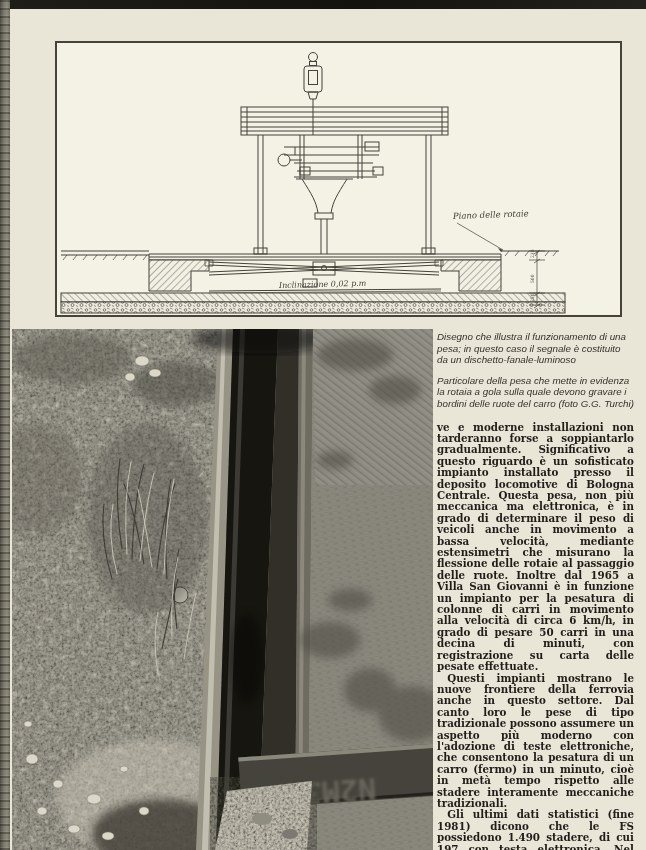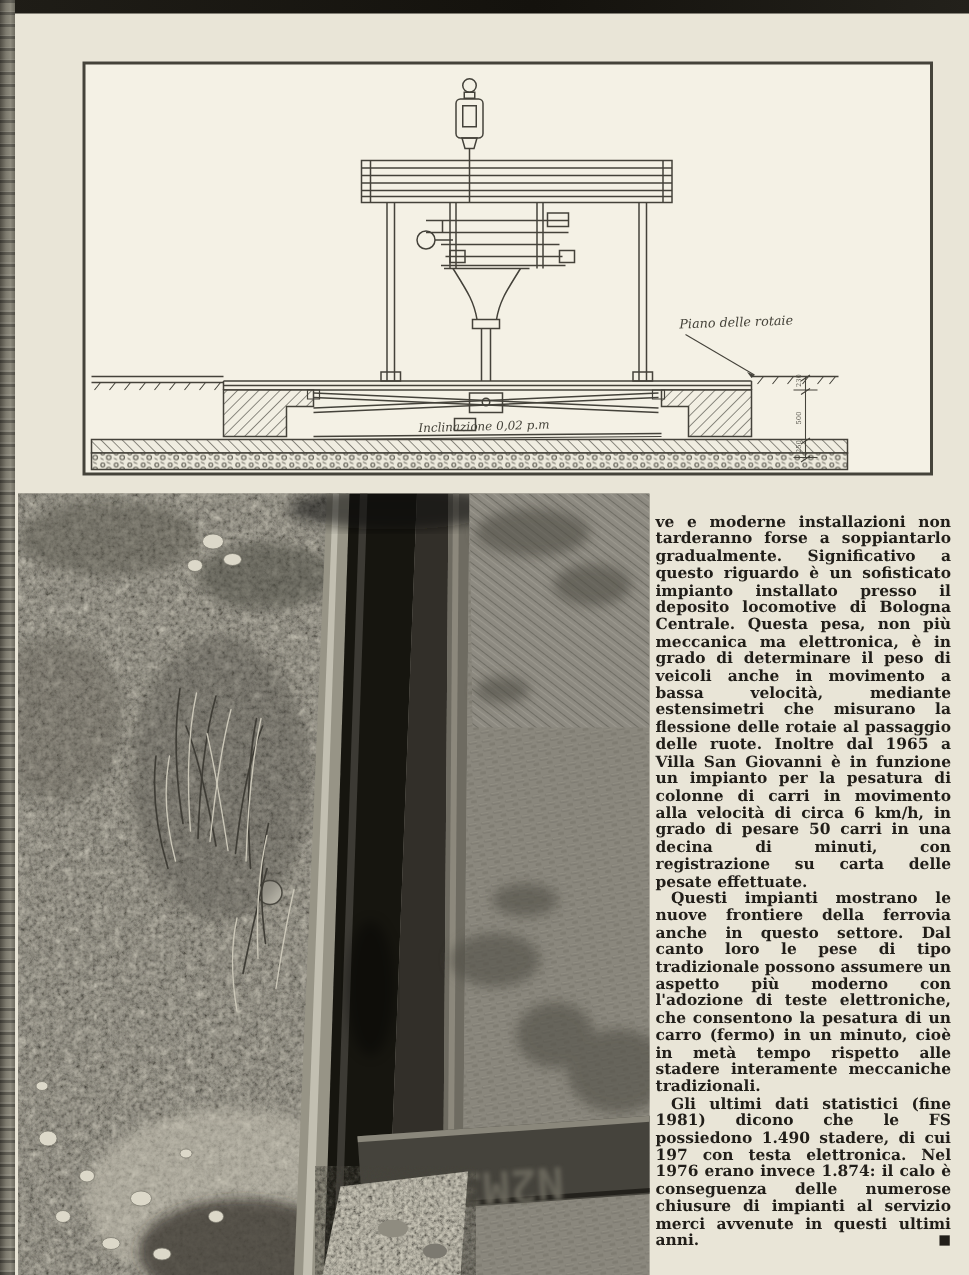--- a/index.html
+++ b/index.html
@@ -326,20 +326,22 @@
 
       <g>
         <polygon points="215,462 300,452 295,521 203,521" fill="#d6d2c3" filter="url(#f-gravel)"></polygon>
         <ellipse cx="250" cy="490" rx="10" ry="6" fill="#8f8c80"></ellipse>
         <ellipse cx="278" cy="505" rx="8" ry="5" fill="#7c7970"></ellipse>
       </g>
     </svg>
   </div>
 
   <div class="text-col">
+    <p class="caption">Disegno che illustra il funzionamento di una pesa; in questo caso il segnale è costituito da un dischetto-fanale-luminoso</p>
+    <p class="caption">Particolare della pesa che mette in evidenza la rotaia a gola sulla quale devono gravare i bordini delle ruote del carro (foto G.G. Turchi)</p>
     <div class="body-text">
       <p class="first">ve e moderne installazioni non tarderanno forse a soppiantarlo gradualmente. Significativo a questo riguardo è un sofisticato impianto installato presso il deposito locomotive di Bologna Centrale. Questa pesa, non più meccanica ma elettronica, è in grado di determinare il peso di veicoli anche in movimento a bassa velocità, mediante estensimetri che misurano la flessione delle rotaie al passaggio delle ruote. Inoltre dal 1965 a Villa San Giovanni è in funzione un impianto per la pesatura di colonne di carri in movimento alla velocità di circa 6 km/h, in grado di pesare 50 carri in una decina di minuti, con registrazione su carta delle pesate effettuate.</p>
       <p>Questi impianti mostrano le nuove frontiere della ferrovia anche in questo settore. Dal canto loro le pese di tipo tradizionale possono assumere un aspetto più moderno con l'adozione di teste elettroniche, che consentono la pesatura di un carro (fermo) in un minuto, cioè in metà tempo rispetto alle stadere interamente meccaniche tradizionali.</p>
       <p>
         <span>Gli ultimi dati statistici (fine 1981) dicono che le FS possiedono 1.490 stadere, di cui 197 con testa elettronica. Nel 1976 erano invece 1.874: il calo è conseguenza delle numerose chiusure di impianti al servizio merci avvenute in questi ultimi anni.</span>
         <span class="endmark">■</span>
       </p>
     </div>
   </div>
 

